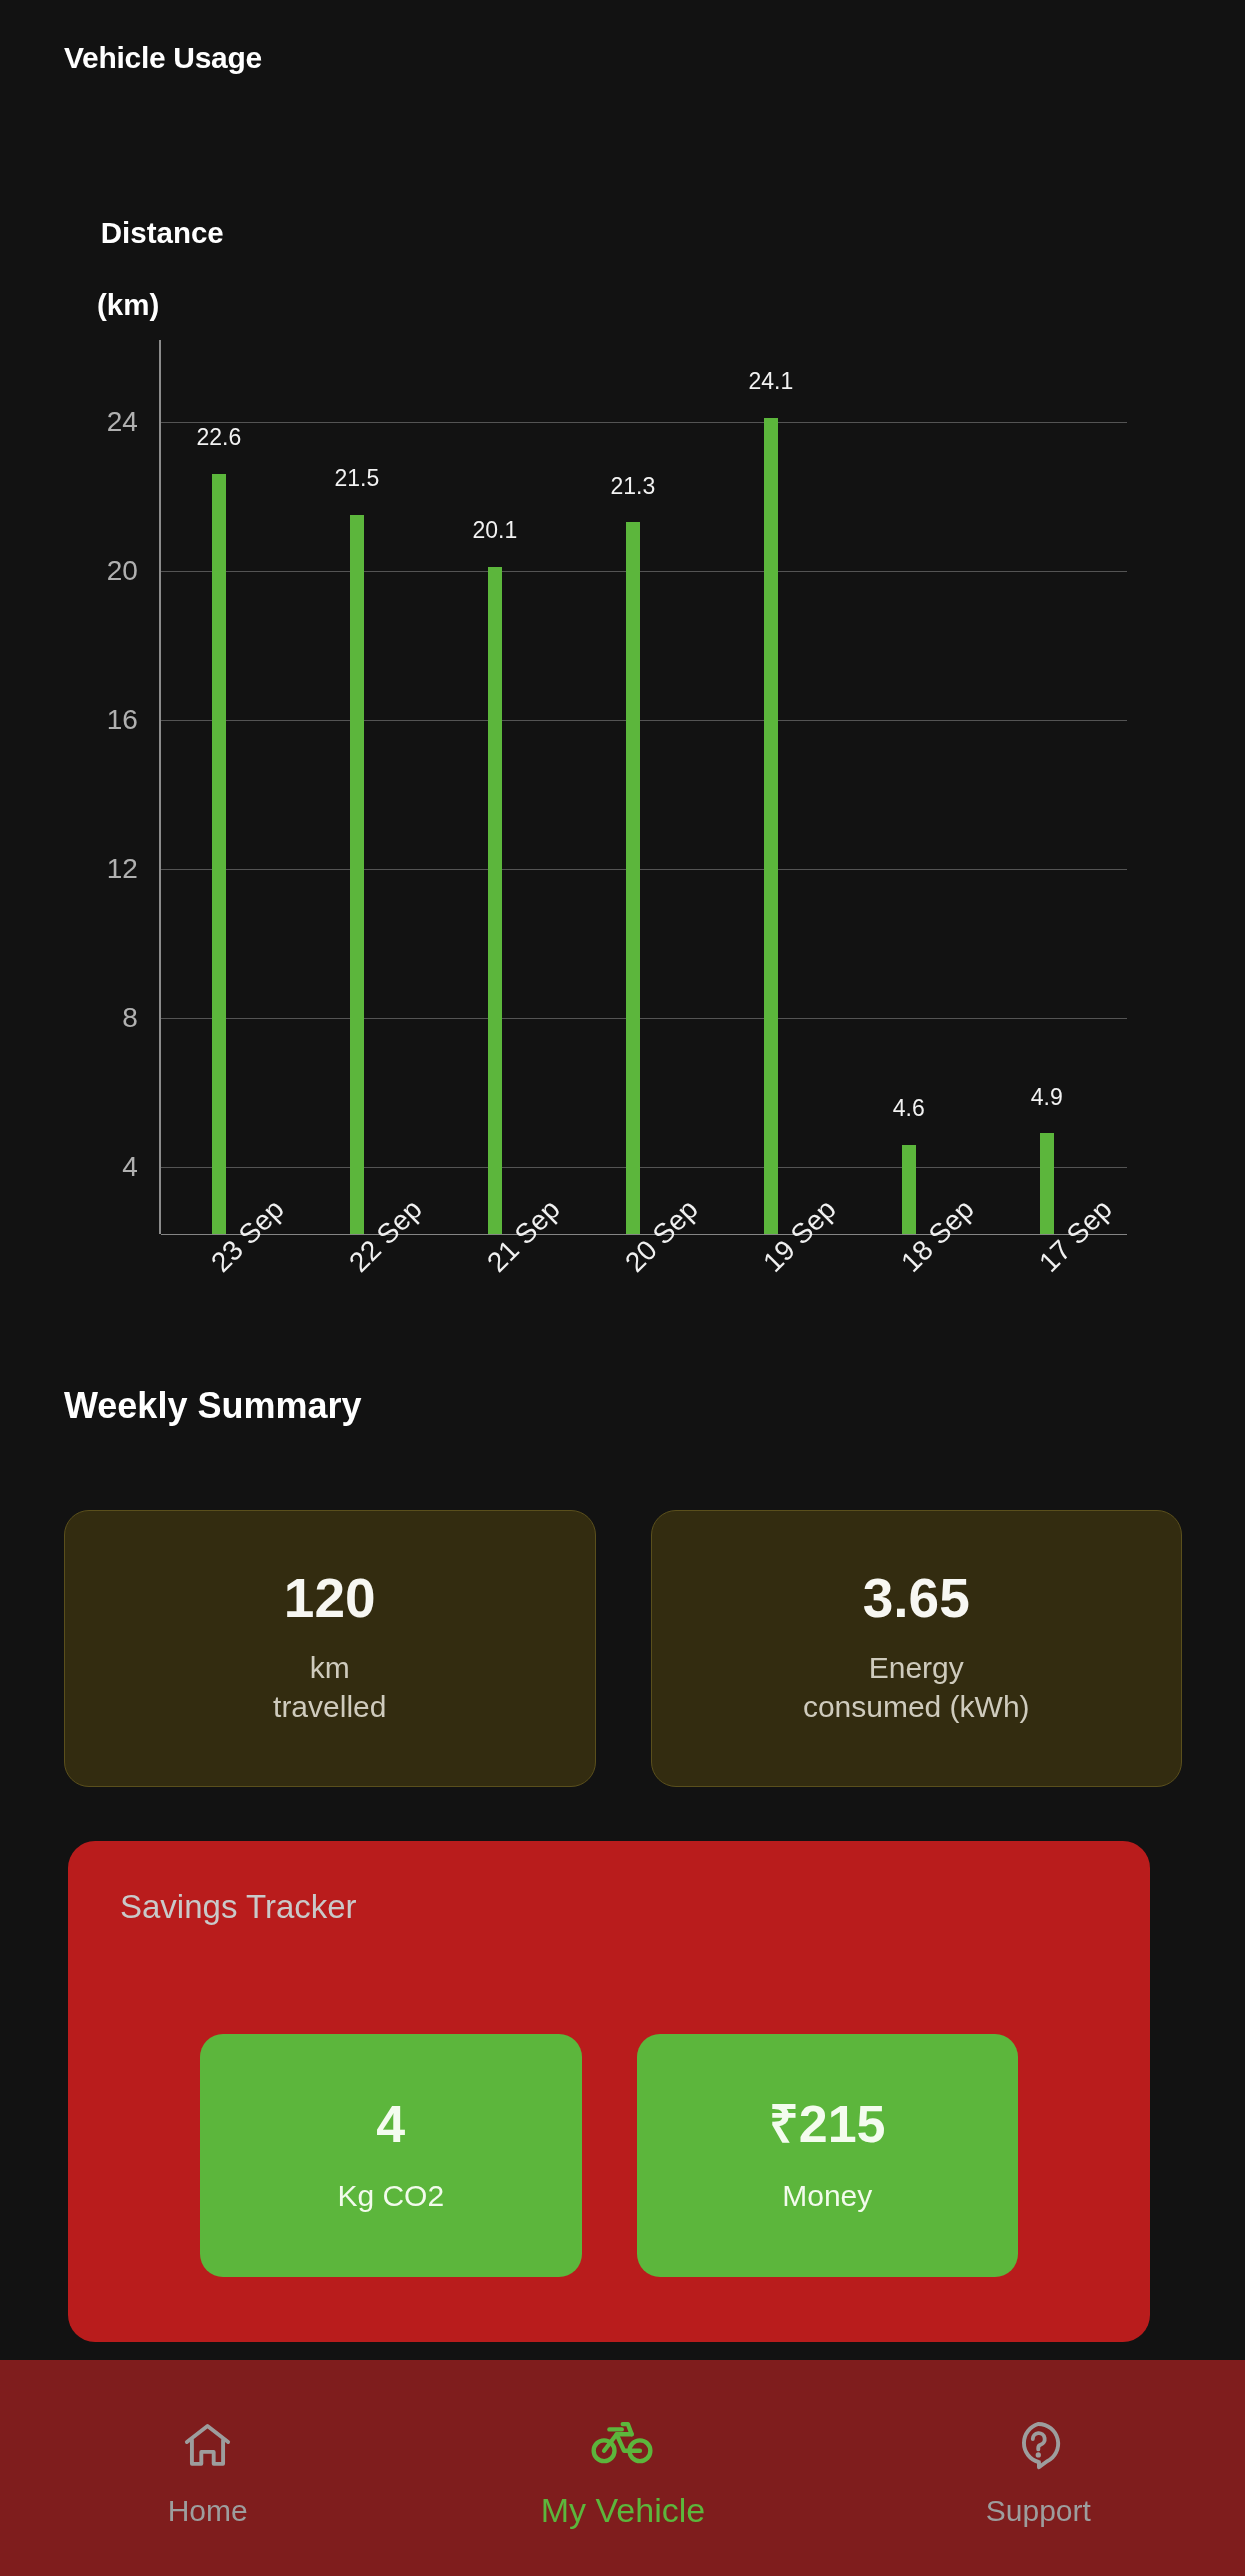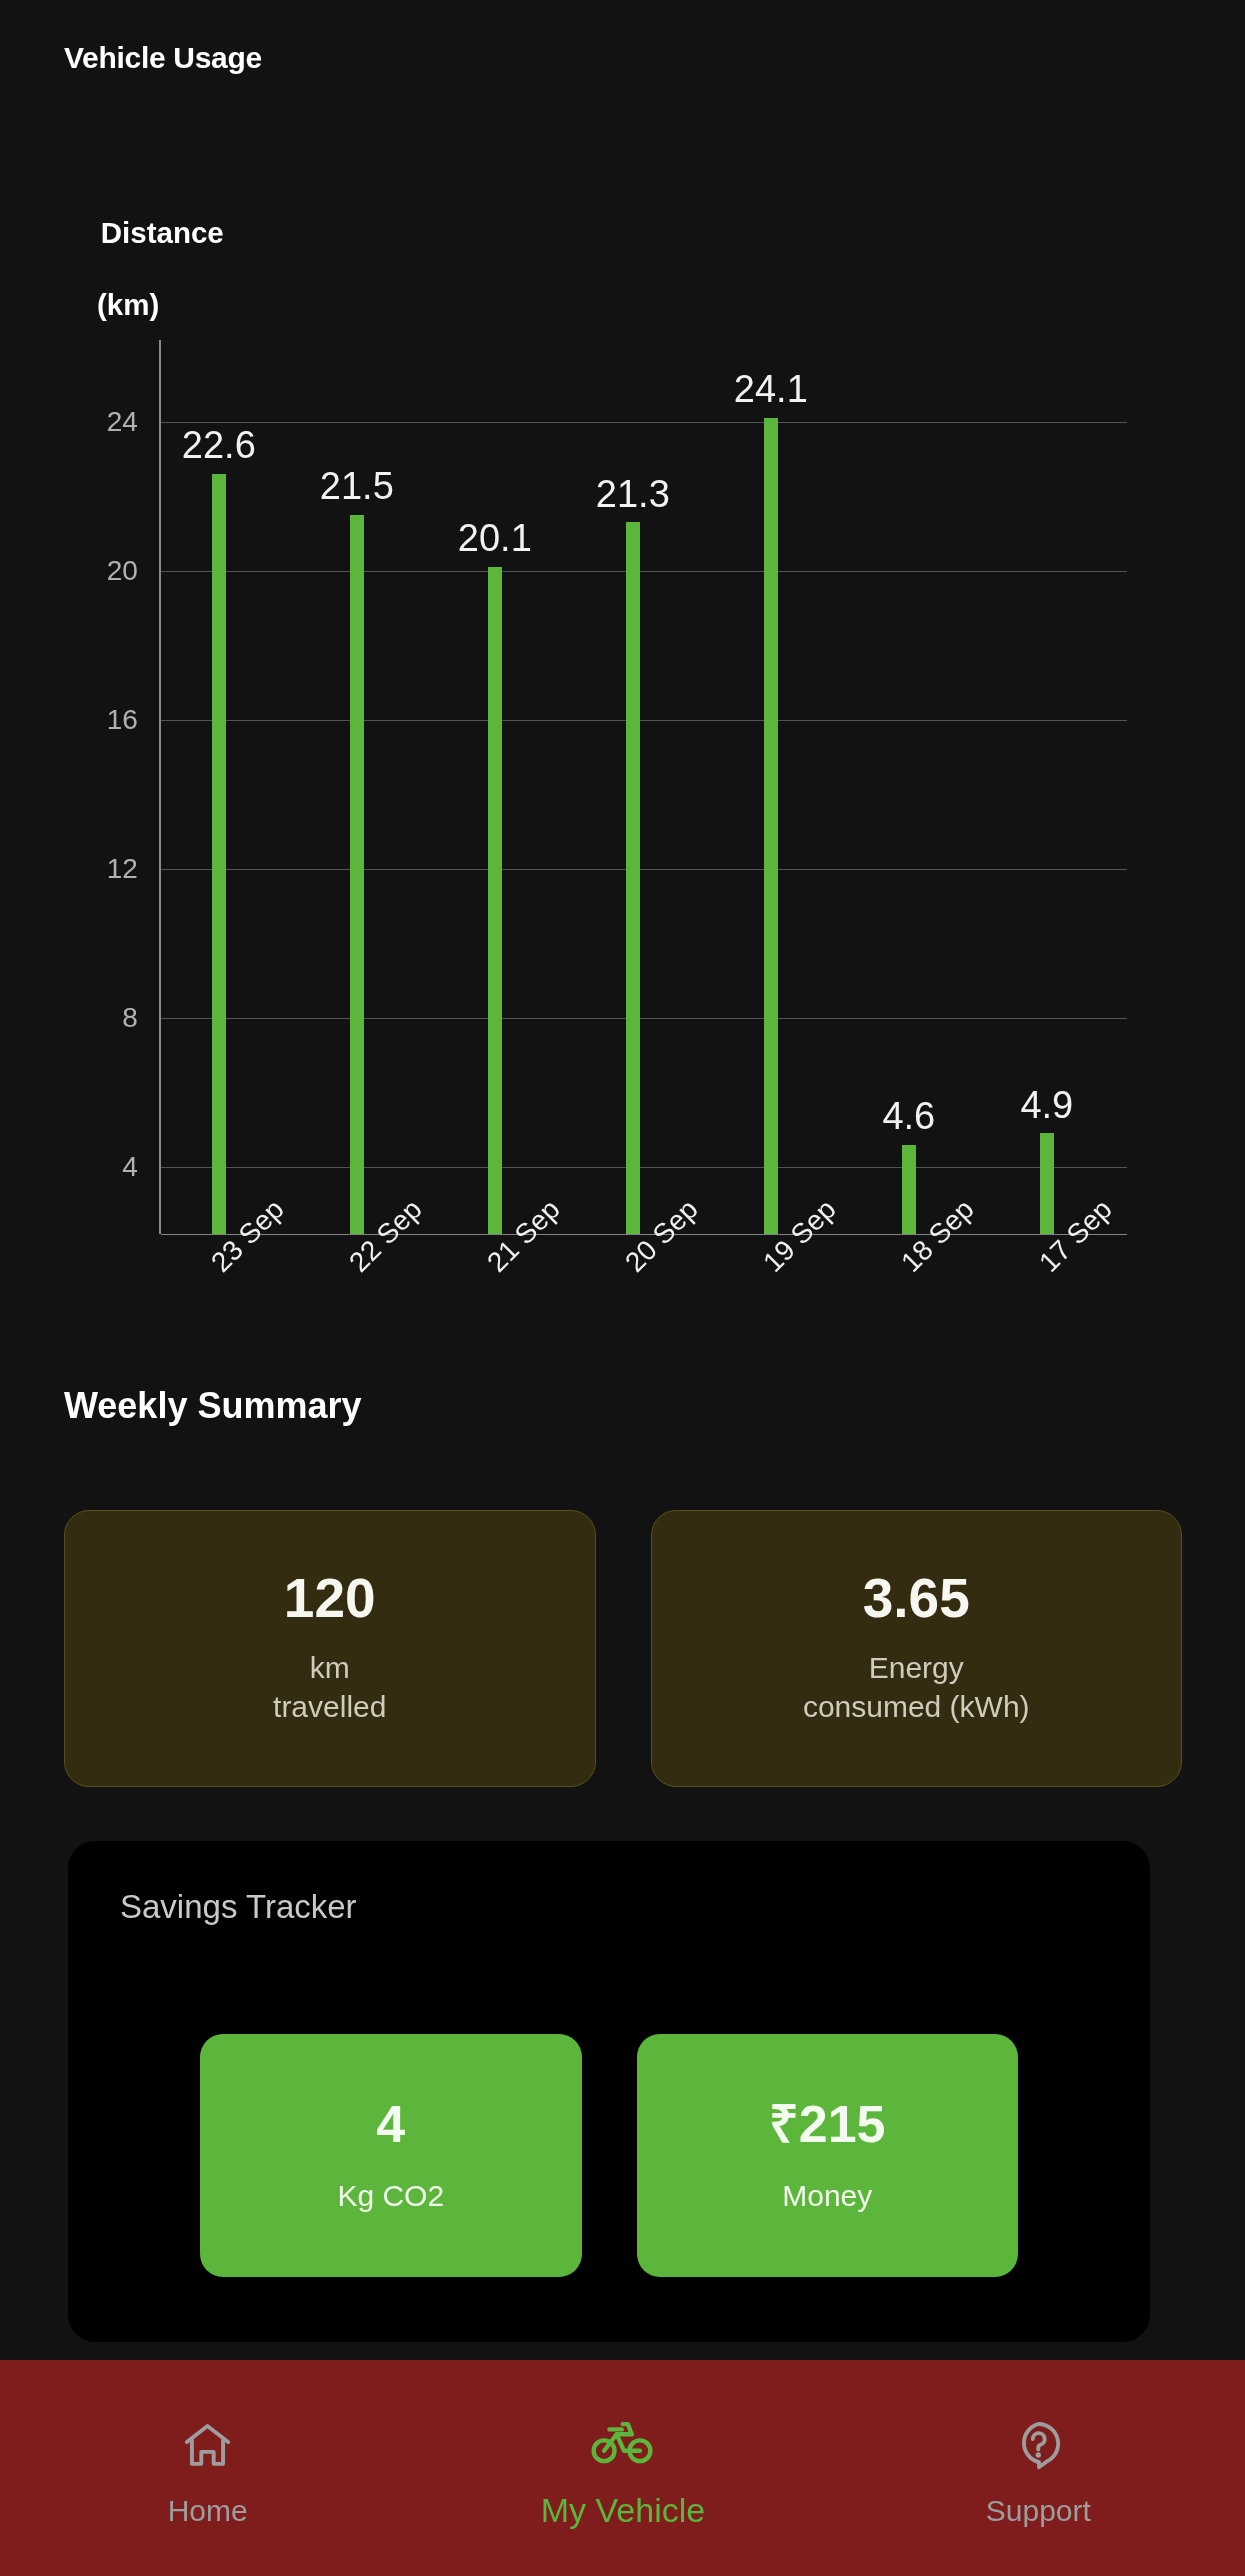--- a/index.html
+++ b/index.html
@@ -105,21 +105,21 @@
   .bar {
     position: absolute;
     bottom: 0;
     left: -7.2px;
     width: 14.3px;
     background: #5cb63c;
   }
   .bar-value {
     position: absolute;
     transform: translateX(-50%);
-    font-size: 38px;
+    font-size: 23px;
     color: #f2f2f2;
     white-space: nowrap;
     text-align: center;
   }
   .xtick {
     position: absolute;
     top: 916px;
     transform-origin: left top;
     transform: rotate(-45deg);
     font-size: 28px;
@@ -170,21 +170,21 @@
     white-space: pre-line;
   }
 
   
   .savings-card {
     position: absolute;
     left: 68px;
     top: 1841px;
     width: 1082px;
     height: 501px;
-    background: #000000;
+    background: #b91c1c;
     border-radius: 27px;
     padding: 47px 52px 48px 52px;
   }
   .savings-title {
     font-size: 33px;
     color: #c9c9c9;
     font-weight: 400;
   }
   .savings-row {
     position: absolute;

